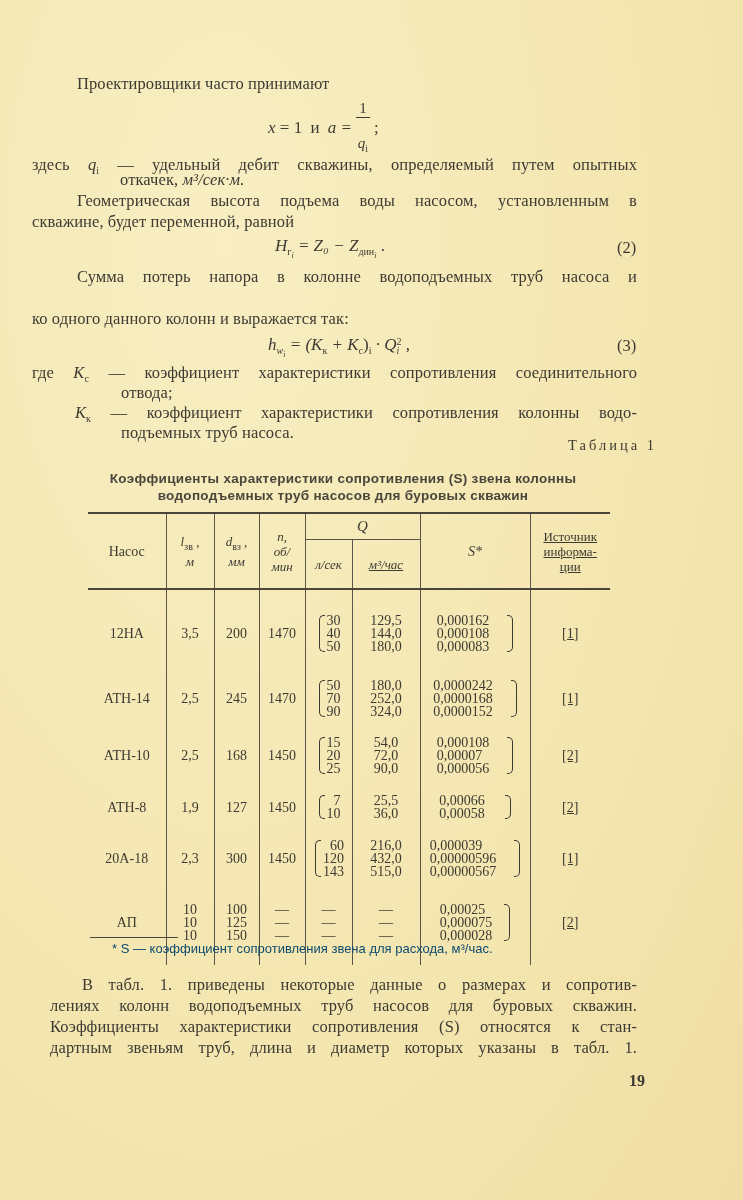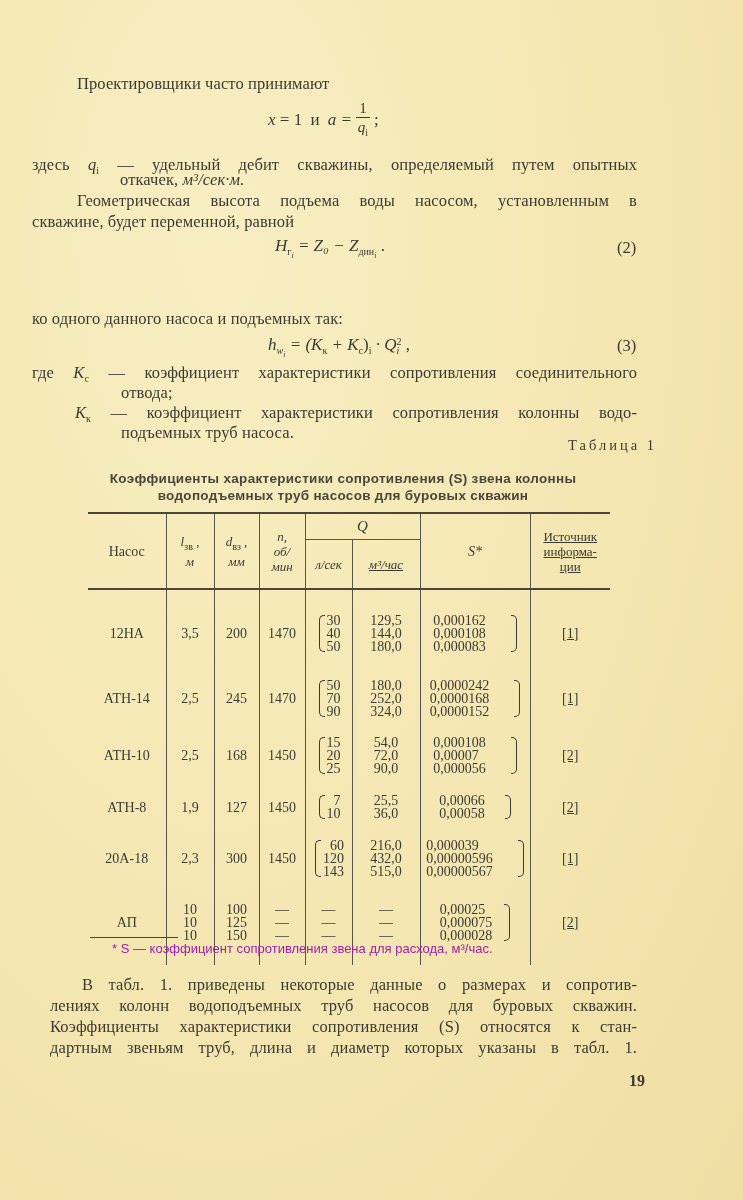--- a/index.html
+++ b/index.html
@@ -13,21 +13,21 @@
   }
   .page { position: absolute; left: 0; top: 0; width: 743px; height: 1200px; }
   .p { position: absolute; font-size: 16.5px; line-height: 21px; letter-spacing: 0.1px; }
   .just { text-align: justify; text-align-last: justify; }
   .ital { font-style: italic; }
   .sub { font-size: 10px; vertical-align: -4px; font-style: normal; }
   .formula { position: absolute; font-size: 17px; font-style: italic; }
   .eqno { position: absolute; font-size: 16.5px; }
   .frac { display: inline-block; vertical-align: middle; text-align: center; }
   .frac .num { display: block; border-bottom: 1px solid #3d3a32; padding: 0 3px; font-style: normal; font-size: 15px; line-height: 17px; }
-  .frac .den { display: block; font-size: 15px; line-height: 19px; }
+  .frac .den { display: block; font-size: 15px; line-height: 19px; margin-top: 16px; }
   .tbl-label { position: absolute; right: 86px; top: 437px; font-size: 14.5px; letter-spacing: 3px; }
   .tbl-title { position: absolute; left: 88px; width: 510px; top: 470px; text-align: center; font-family: "Liberation Sans", "DejaVu Sans", sans-serif; font-weight: bold; font-size: 13.5px; line-height: 17px; color: #4a463b; letter-spacing: 0.3px; }
   table.t { position: absolute; left: 88px; top: 512px; width: 522px; border-collapse: collapse; font-size: 14px; color: #3d3a32; }
   table.t th, table.t td { border-left: 1px solid #5a554a; border-right: 1px solid #5a554a; padding: 0; text-align: center; font-weight: normal; }
   table.t th:first-child, table.t td:first-child { border-left: none; }
   table.t th:last-child, table.t td:last-child { border-right: none; text-decoration: underline; }
   table.t thead tr.h1 th { border-top: 2px solid #4a463b; }
   table.t thead th { font-size: 13px; line-height: 15px; vertical-align: middle; }
   table.t thead tr.h2 th { border-top: 1px solid #5a554a; height: 46px; font-style: italic; }
   table.t thead { border-bottom: 2px solid #4a463b; }
@@ -35,24 +35,24 @@
   .hdr-i { font-style: italic; }
   table.t tbody td { vertical-align: middle; font-size: 14px; line-height: 13px; }
   table.t tbody tr td { height: 57px; }
   table.t tbody tr.two td { height: 46px; }
   table.t tbody tr.first td { height: 74px; padding-top: 6px; margin-top: 24px; }
   table.t tbody tr.last td { height: 70px; padding-bottom: 8px; }
   .stack { display: inline-block; text-align: right; }
   .stack span { display: block; }
   .brace-l { display: inline-block; position: relative; padding-left: 10px; }
   .brace-l::before { content: ""; position: absolute; left: 2px; top: 1px; bottom: 1px; width: 5px; border: 1px solid #3d3a32; border-right: none; border-radius: 5px 0 0 5px; }
-  .brace-r { display: inline-block; position: relative; padding-right: 31px; text-align: left; }
+  .brace-r { display: inline-block; position: relative; padding-right: 24px; text-align: left; }
   .brace-r::after { content: ""; position: absolute; right: 0; top: 1px; bottom: 1px; width: 5px; border: 1px solid #3d3a32; border-left: none; border-radius: 0 5px 5px 0; }
   .fn-rule { position: absolute; left: 90px; top: 937px; width: 88px; border-top: 1px solid #4a463b; }
-  .footnote { position: absolute; left: 112px; top: 941px; font-family: "Liberation Sans", "DejaVu Sans", sans-serif; font-size: 13px; color: #a21caf; }
+  .footnote { position: absolute; left: 112px; top: 941px; font-family: "Liberation Sans", "DejaVu Sans", sans-serif; font-size: 13px; color: #0c4a6e; }
   .pagenum { position: absolute; left: 629px; top: 1072px; font-family: "Liberation Serif", serif; font-weight: bold; font-size: 16px; }
 </style>
 </head>
 <body>
 
 <div class="page">
 
   <div class="p" style="left:77px; top:73px;">Проектировщики часто принимают</div>
 
   <div class="formula" style="left:268px; top:100px;">
@@ -79,21 +79,22 @@
   <div class="p just" style="left:77px; width:560px; top:190px;">Геометрическая высота подъема воды насосом, установленным в</div>
   <div class="p" style="left:32px; top:211px;">скважине, будет переменной, равной</div>
 
   <div class="formula" style="left:275px; top:236px;">
     <span>H</span><span class="sub"><span>г</span><span style="font-size:8px; font-style:italic; vertical-align:-3px">i</span></span>
     <span>= Z₀ − Z</span><span class="sub"><span>дин</span><span style="font-size:8px; font-style:italic; vertical-align:-3px">i</span></span>
     <span style="font-style:normal">.</span>
   </div>
   <div class="eqno" style="left:617px; top:238px;">(2)</div>
 
-  <div class="p" style="left:32px; top:308px;">ко одного данного насоса и подъемных так:</div>
+  <div class="p just" style="left:77px; width:560px; top:266px;">Сумма потерь напора в колонне водоподъемных труб насоса и</div>
+  <div class="p" style="left:32px; top:308px;">ко одного данного колонн и выражается так:</div>
 
   <div class="formula" style="left:268px; top:335px;">
     <span>h</span><span class="sub"><span class="ital">w</span><span style="font-size:8px; font-style:italic; vertical-align:-3px">i</span></span>
     <span>= (K</span><span class="sub">к</span><span> + K</span><span class="sub">с</span><span style="font-style:normal">)</span><span class="sub ital">i</span><span> · Q</span><span style="display:inline-block; vertical-align:middle; line-height:9px; font-size:10px;"><span style="display:block; font-style:normal">2</span><span style="display:block">i</span></span><span style="font-style:normal"> ,</span>
   </div>
   <div class="eqno" style="left:617px; top:336px;">(3)</div>
 
   <div class="p just" style="left:32px; width:605px; top:362px;">
     <span>где</span>
     <span class="ital">K</span><span class="sub">с</span><span> — коэффициент характеристики сопротивления соединительного</span>

